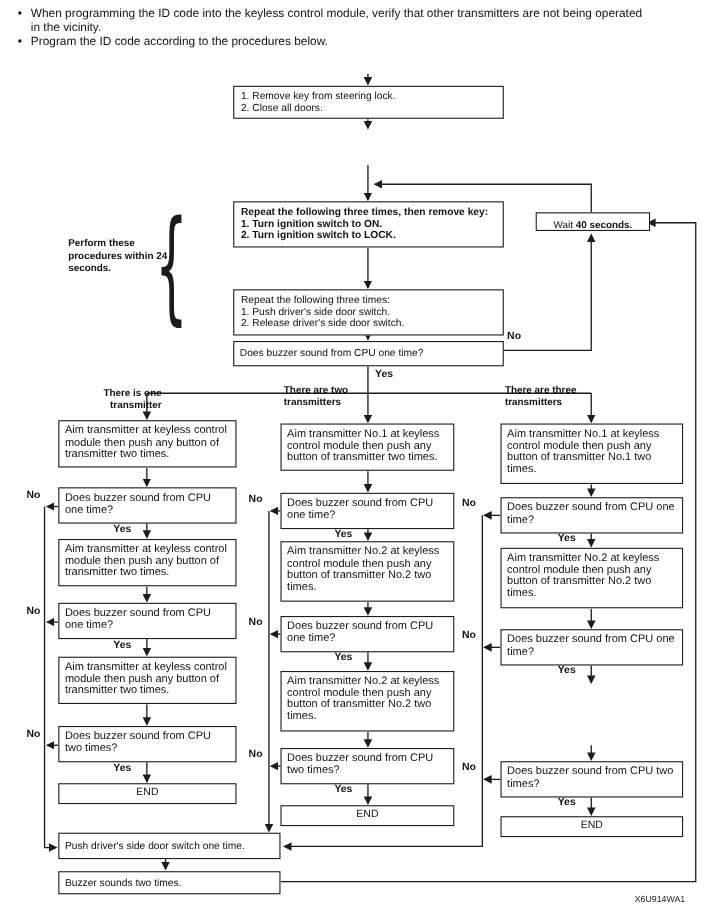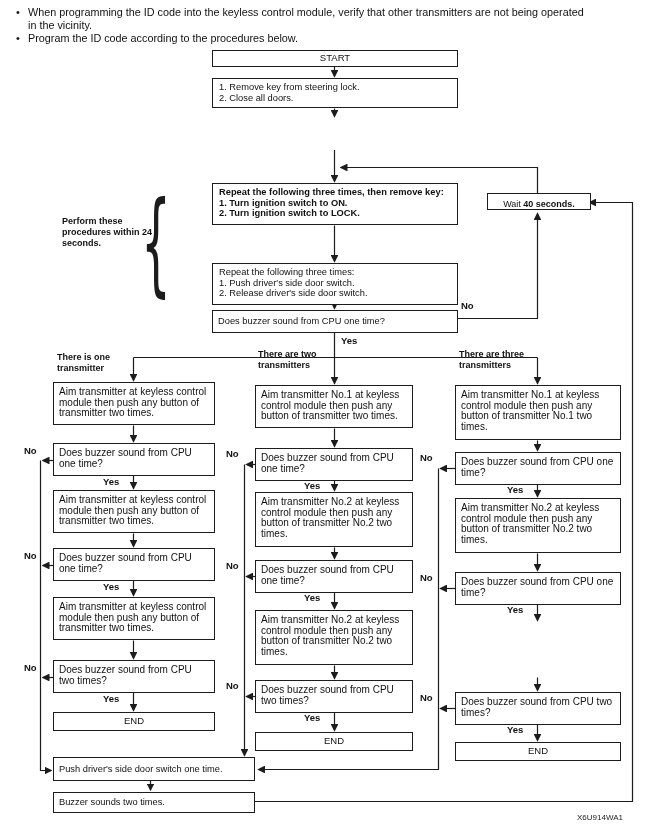--- a/index.html
+++ b/index.html
@@ -102,39 +102,38 @@
     <div class="note">
       <span class="bullet">•</span>
       <span class="txt">When programming the ID code into the keyless control module, verify that other transmitters are not being operated in the vicinity.</span>
     </div>
     <div class="note">
       <span class="bullet">•</span>
       <span class="txt">Program the ID code according to the procedures below.</span>
     </div>
   </div>
 
-  <div class="box center" style="left:212px;top:50px;width:246px;height:17px;">START</div>
   <div class="box pre" style="left:212px;top:78px;width:246px;min-height:30px;">1. Remove key from steering lock.
 2. Close all doors.</div>
   <div class="box pre" style="left:212px;top:183px;width:246px;min-height:42px;font-weight:bold;">Repeat the following three times, then remove key:
 1. Turn ignition switch to ON.
 2. Turn ignition switch to LOCK.</div>
   <div class="box pre" style="left:212px;top:263px;width:246px;min-height:42px;">Repeat the following three times:
 1. Push driver's side door switch.
 2. Release driver's side door switch.</div>
   <div class="box" style="left:212px;top:310px;width:246px;min-height:23px;font-size:9.3px;padding-top:5px;">Does buzzer sound from CPU one time?</div>
   <div class="box center" style="left:487px;top:193px;width:104px;height:17px;font-size:9px;align-items:flex-end;"><span>Wait </span>&nbsp;<b>40 seconds.</b></div>
 
   <div class="brace">{</div>
   <div class="lbl" style="left:62px;top:216px;width:92px;font-size:9px;line-height:11px;">Perform these procedures within 24 seconds.</div>
 
   <div class="lbl" style="left:341px;top:336px;">Yes</div>
   <div class="lbl" style="left:461px;top:301px;">No</div>
 
-  <div class="hdr" style="left:57px;top:352px;width:90px;">There is one transmitter</div>
+  <div class="hdr" style="left:57px;top:352px;width:90px;text-align:right;">There is one transmitter</div>
   <div class="hdr" style="left:258px;top:349px;width:95px;">There are two transmitters</div>
   <div class="hdr" style="left:459px;top:349px;width:100px;">There are three transmitters</div>
 
   <div class="box" style="left:53px;top:382px;width:162px;min-height:43px;">Aim transmitter at keyless control module then push any button of transmitter two times.</div>
   <div class="box" style="left:53px;top:443px;width:162px;min-height:33px;">Does buzzer sound from CPU one time?</div>
   <div class="box" style="left:53px;top:490px;width:162px;min-height:43px;">Aim transmitter at keyless control module then push any button of transmitter two times.</div>
   <div class="box" style="left:53px;top:548px;width:162px;min-height:33px;">Does buzzer sound from CPU one time?</div>
   <div class="box" style="left:53px;top:597px;width:162px;min-height:43px;">Aim transmitter at keyless control module then push any button of transmitter two times.</div>
   <div class="box" style="left:53px;top:660px;width:162px;min-height:33px;">Does buzzer sound from CPU two times?</div>
   <div class="box center" style="left:53px;top:712px;width:162px;height:19px;">END</div>

